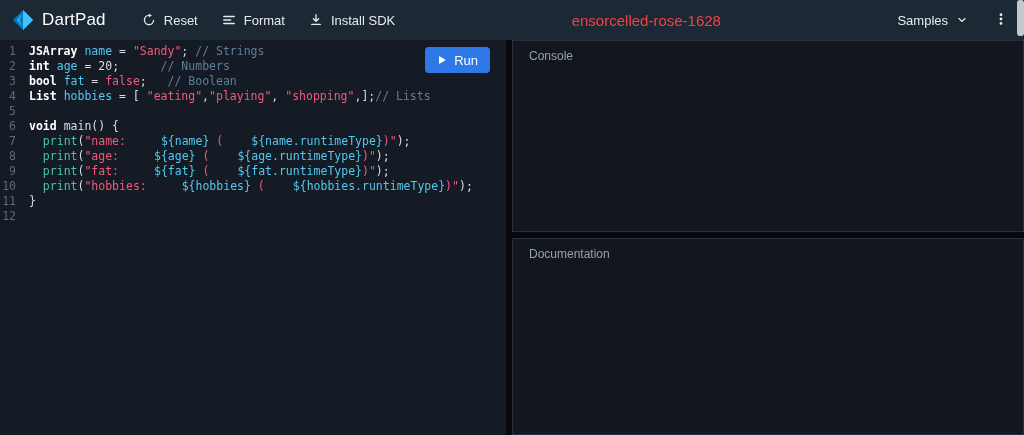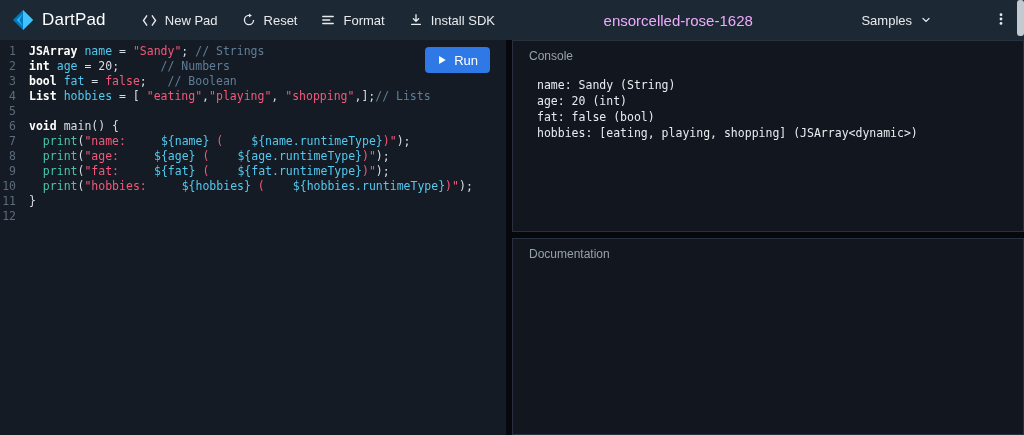--- a/index.html
+++ b/index.html
@@ -7,22 +7,22 @@
   body{background:#0a0d13;font-family:"Liberation Sans",sans-serif;overflow:hidden;}
   .app{width:1024px;height:435px;display:flex;flex-direction:column;position:relative;background:#0a0d13;}
 
   
   .header{flex:0 0 40px;background:var(--header-bg,#1c2834);display:flex;align-items:center;padding:0 14px 0 10px;}
   .h-left{display:flex;align-items:center;}
   .logo-wrap{display:flex;align-items:center;margin:0 8px 0 2px;}
   .app-name{color:#ffffff;font-size:17px;font-weight:500;margin-right:24px;letter-spacing:.2px;}
   .hbtn{display:flex;align-items:center;gap:8px;background:transparent;border:0;color:#e8eaed;font-family:inherit;font-size:13px;padding:9px 12px;border-radius:4px;cursor:pointer;white-space:nowrap;}
   .hbtn svg{display:block;}
-  .h-title{flex:1 1 auto;text-align:center;color:#f0abfc;font-size:15px;white-space:nowrap;overflow:hidden;}
-  .h-right{display:flex;align-items:center;gap:36px;}
+  .h-title{flex:1 1 auto;text-align:center;color:#ef4444;font-size:15px;white-space:nowrap;overflow:hidden;}
+  .h-right{display:flex;align-items:center;}
   .kebab-btn{background:transparent;border:0;cursor:pointer;padding:4px 2px;margin-left:12px;display:flex;}
 
   
   .main{flex:1 1 auto;display:flex;min-height:0;}
   .editor-panel{flex:0 0 506px;background:var(--editor-bg,#151b24);position:relative;padding-top:4px;overflow:hidden;}
   .v-divider{flex:0 0 6px;background:#06080d;cursor:col-resize;}
   .right-col{flex:1 1 auto;display:flex;flex-direction:column;min-width:0;}
   .panel{background:var(--panel-bg,#12171f);border:1px solid #28313d;padding:8px 16px;overflow:hidden;}
   .console-panel{flex:0 0 192px;}
   .h-divider{flex:0 0 6px;background:#06080d;cursor:row-resize;}
@@ -57,28 +57,20 @@
     <div class="h-left">
       <span class="logo-wrap">
         <svg width="22" height="22" viewBox="0 0 24 24">
           <polygon points="12,1 23,12 12,23 1,12" fill="#0277bd"></polygon>
           <polygon points="12,1 23,12 12,23" fill="#40c4ff"></polygon>
           <polygon points="12,5 8,12 12,19 5,12" fill="#29b6f6"></polygon>
         </svg>
       </span>
       <span class="app-name">DartPad</span>
 
-      <button class="hbtn">
-        <span>
-          <svg width="15" height="13" viewBox="0 0 16 14">
-              <path d="M5 2 L1.5 7 L5 12 M11 2 L14.5 7 L11 12" stroke="#e8eaed" stroke-width="1.5" fill="none" stroke-linecap="round"></path>
-            </svg>
-        </span>
-        <span>New Pad</span>
-      </button>
 
       <button class="hbtn">
         <span>
           <svg width="14" height="14" viewBox="0 0 16 16">
               <path d="M13.2 8 A5.2 5.2 0 1 1 8 2.8" fill="none" stroke="#e8eaed" stroke-width="1.5"></path>
               <path d="M8 0.6 L8 5 L11.2 2.8 Z" fill="#e8eaed"></path>
             </svg>
         </span>
         <span>Reset</span>
       </button>
@@ -151,21 +143,20 @@
         </span>
         <span>Run</span>
       </button>
     </section>
 
     <div class="v-divider"></div>
 
     <section class="right-col">
       <div class="panel console-panel">
         <div class="panel-label">Console</div>
-        <div class="console-output"><div class="console-line">name: Sandy (String)</div><div class="console-line">age: 20 (int)</div><div class="console-line">fat: false (bool)</div><div class="console-line">hobbies: [eating, playing, shopping] (JSArray&lt;dynamic&gt;)</div></div>
       </div>
 
       <div class="h-divider"></div>
 
       <div class="panel doc-panel">
         <div class="panel-label">Documentation</div>
       </div>
     </section>
 
   </main>

